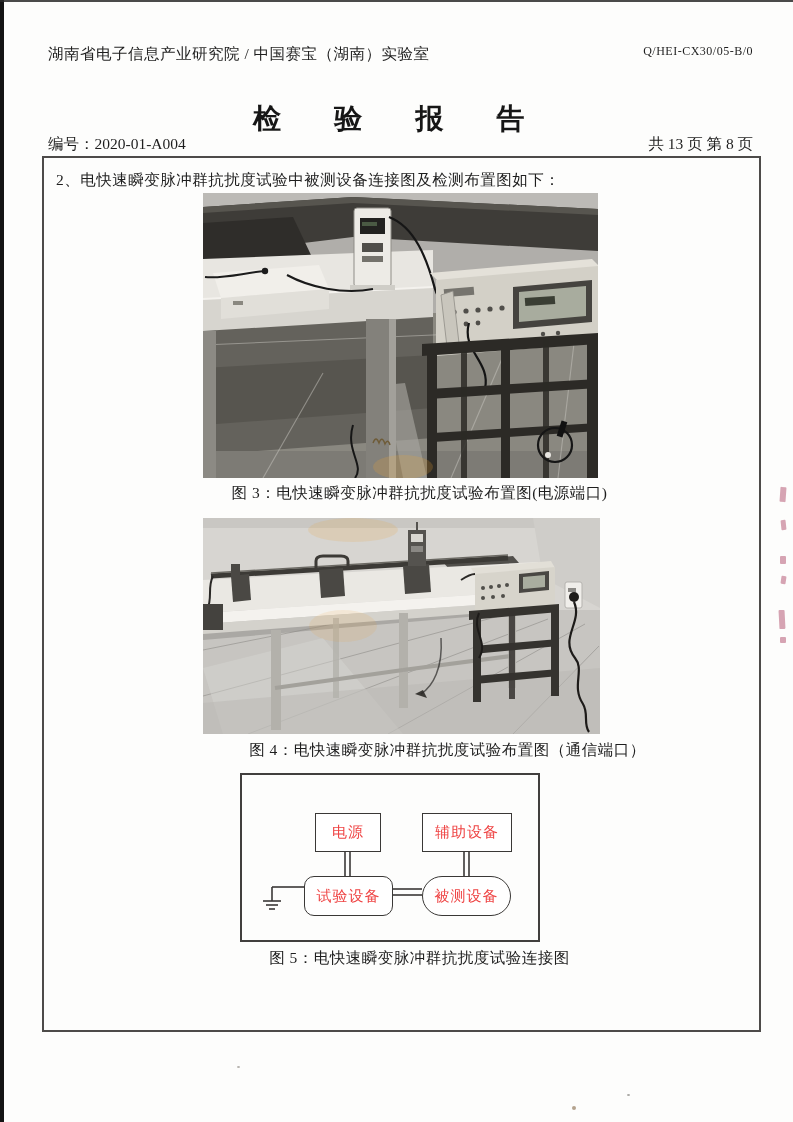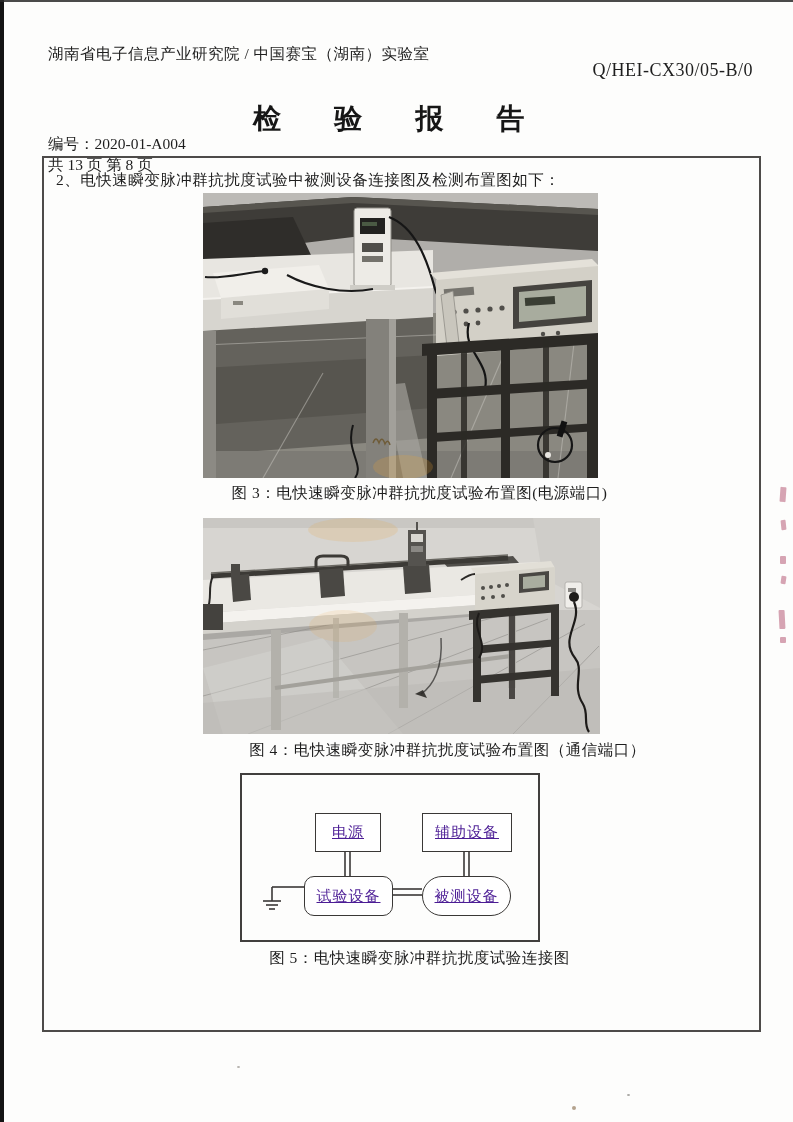--- a/index.html
+++ b/index.html
@@ -5,36 +5,36 @@
   html,body{margin:0;padding:0;background:#e9e9e9;}
   .page{
     position:relative;width:793px;height:1122px;background:#fdfdfc;
     font-family:"Liberation Serif","DejaVu Serif",serif;color:#1e1e1e;
     overflow:hidden;margin:0 auto;
   }
   .abs{position:absolute;}
   .scan-edge-left{left:0;top:0;width:4px;height:1122px;background:#141414;}
   .scan-edge-top{left:0;top:0;width:793px;height:2px;background:#2a2a2a;opacity:.85;}
   .org-name{left:48px;top:44px;font-size:15.5px;letter-spacing:.5px;white-space:nowrap;}
-  .doc-code{right:40px;top:60px;font-size:18px;letter-spacing:.5px;white-space:nowrap;}
+  .doc-code{right:40px;top:44px;font-size:12px;letter-spacing:.5px;white-space:nowrap;}
   .report-title{left:0;top:100px;width:100%;text-align:center;font-size:28px;font-weight:bold;
     letter-spacing:.55em;word-spacing:.55em;color:#161616;}
-  .meta-row{left:48px;top:134px;width:705px;display:flex;justify-content:space-between;font-size:15.5px;flex-direction:column;}
+  .meta-row{left:48px;top:134px;width:705px;display:flex;justify-content:space-between;font-size:15.5px;}
   .content-box{left:42px;top:156px;width:715px;height:872px;border:2px solid #4d4b49;background:transparent;}
   .intro{left:56px;top:170px;width:680px;font-size:15.5px;letter-spacing:.5px;}
   .photo{display:block;background:#9a9894;}
   .photo3{left:203px;top:193px;}
   .photo4{left:203px;top:518px;}
   .caption{left:42px;width:715px;text-align:center;font-size:15.5px;letter-spacing:.5px;margin-left:20px;}
   .cap3{top:483px;}
   .cap4{top:740px;padding-left:28px;}
   .cap5{top:948px;}
   .diagram{left:240px;top:773px;width:296px;height:165px;border:2px solid #413f3d;}
   .dbox{position:absolute;border:1.6px solid #3a3836;background:#fff;display:flex;
-    align-items:center;justify-content:center;font-size:15px;letter-spacing:1px;color:#4c1d95;text-decoration:underline;}
+    align-items:center;justify-content:center;font-size:15px;letter-spacing:1px;color:#ef4444;}
   .dbox.power{left:73px;top:38px;width:64px;height:37px;}
   .dbox.aux{left:180px;top:38px;width:88px;height:37px;}
   .dbox.test{left:62px;top:101px;width:87px;height:38px;border-radius:10px;}
   .dbox.dut{left:180px;top:101px;width:87px;height:38px;border-radius:20px;}
   .dsvg{position:absolute;left:0;top:0;}
   .stamp{position:absolute;background:#b65b77;border-radius:1px;opacity:.55;}
   .speck{position:absolute;border-radius:50%;}
 </style>
 </head>
 <body>

